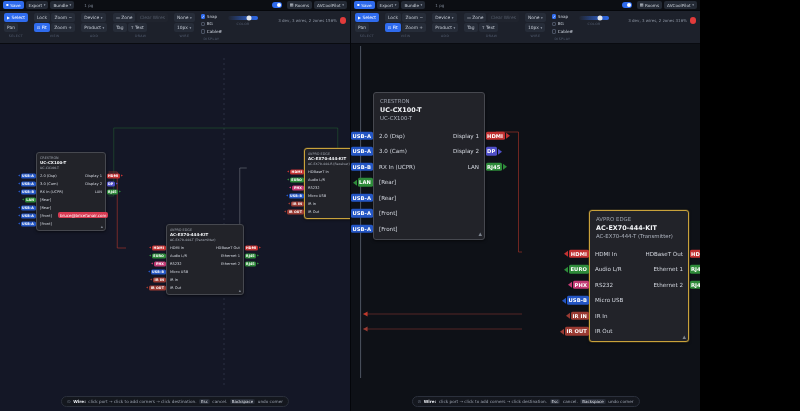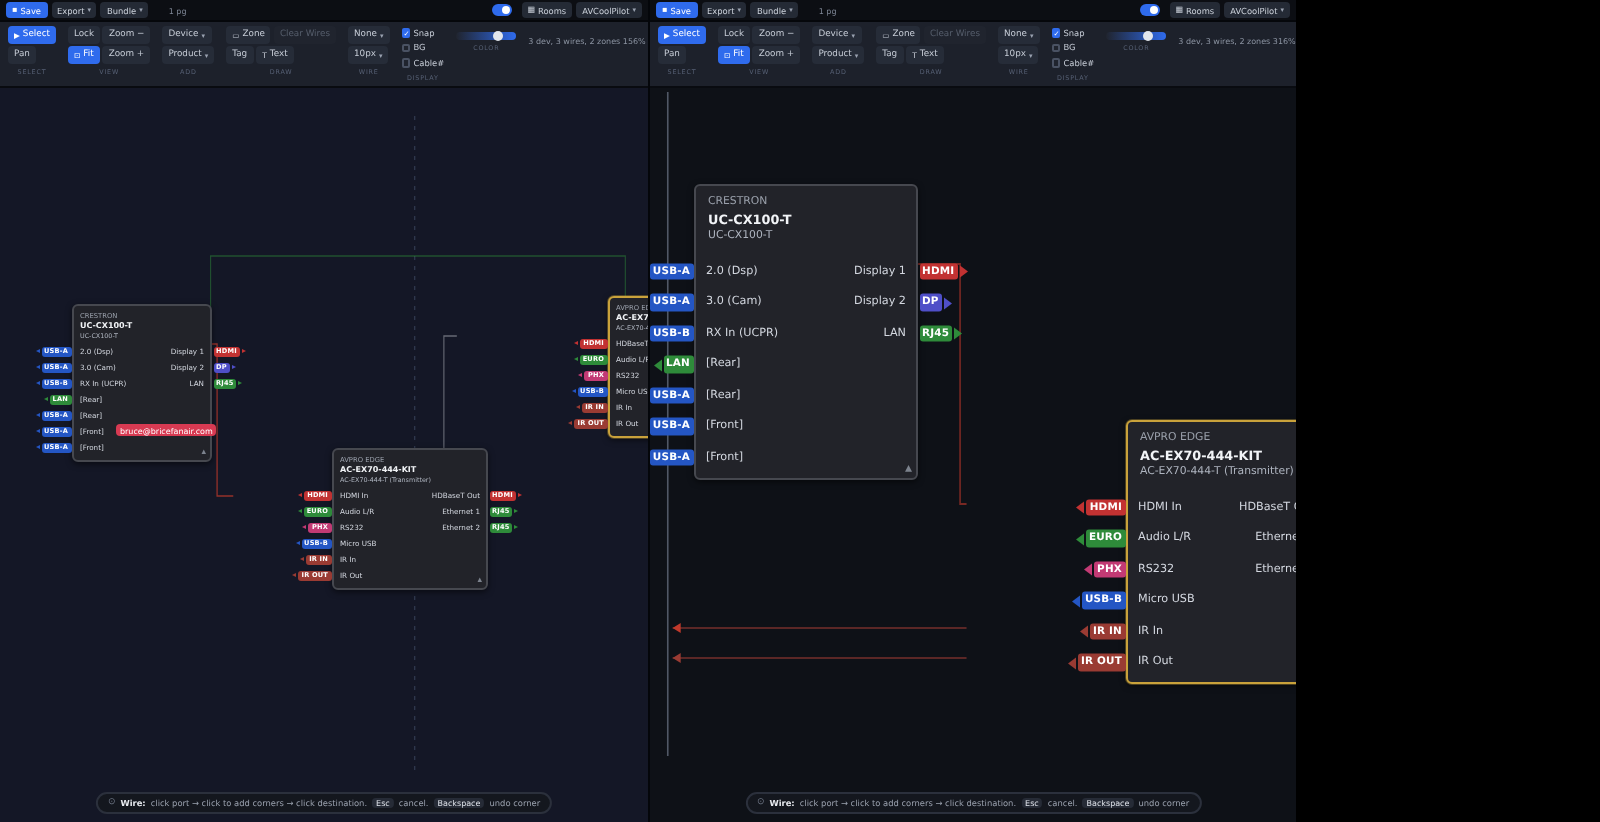--- a/index.html
+++ b/index.html
@@ -1,18 +1,18 @@
 <!DOCTYPE html>
 <html><head>
 <meta charset="utf-8">
 <style>
   *{box-sizing:border-box;margin:0;padding:0}
   html,body{background:#000}
   .app{width:800px;height:411px;display:flex;font-family:"DejaVu Sans",sans-serif;background:#000;position:relative;overflow:hidden}
-  .panel{width:324px;height:411px;position:relative;background:#4c1d95;overflow:hidden}
+  .panel{width:350px;height:411px;position:relative;background:#4c1d95;overflow:hidden}
   .panel+.panel{border-left:1px solid #04060a}
 
   
   .menubar{height:11px;background:#0c0e13;display:flex;align-items:center;gap:2px;padding:0 3px;border-bottom:1px solid #05070b}
   .mbtn{height:8px;font-size:4.2px;font-family:inherit;background:#242a35;color:#ccd2db;border:none;border-radius:2px;display:flex;align-items:center;gap:1.5px;padding:0 3px;white-space:nowrap;cursor:pointer}
   .mbtn.primary{background:#2f6bed;color:#fff}
   .mi{font-size:4px;line-height:1}
   .caret{font-size:3.5px;color:#9aa2b0}
   .pgind{font-size:4px;color:#7e8695;margin-left:8px}
   .spacer{flex:1}

